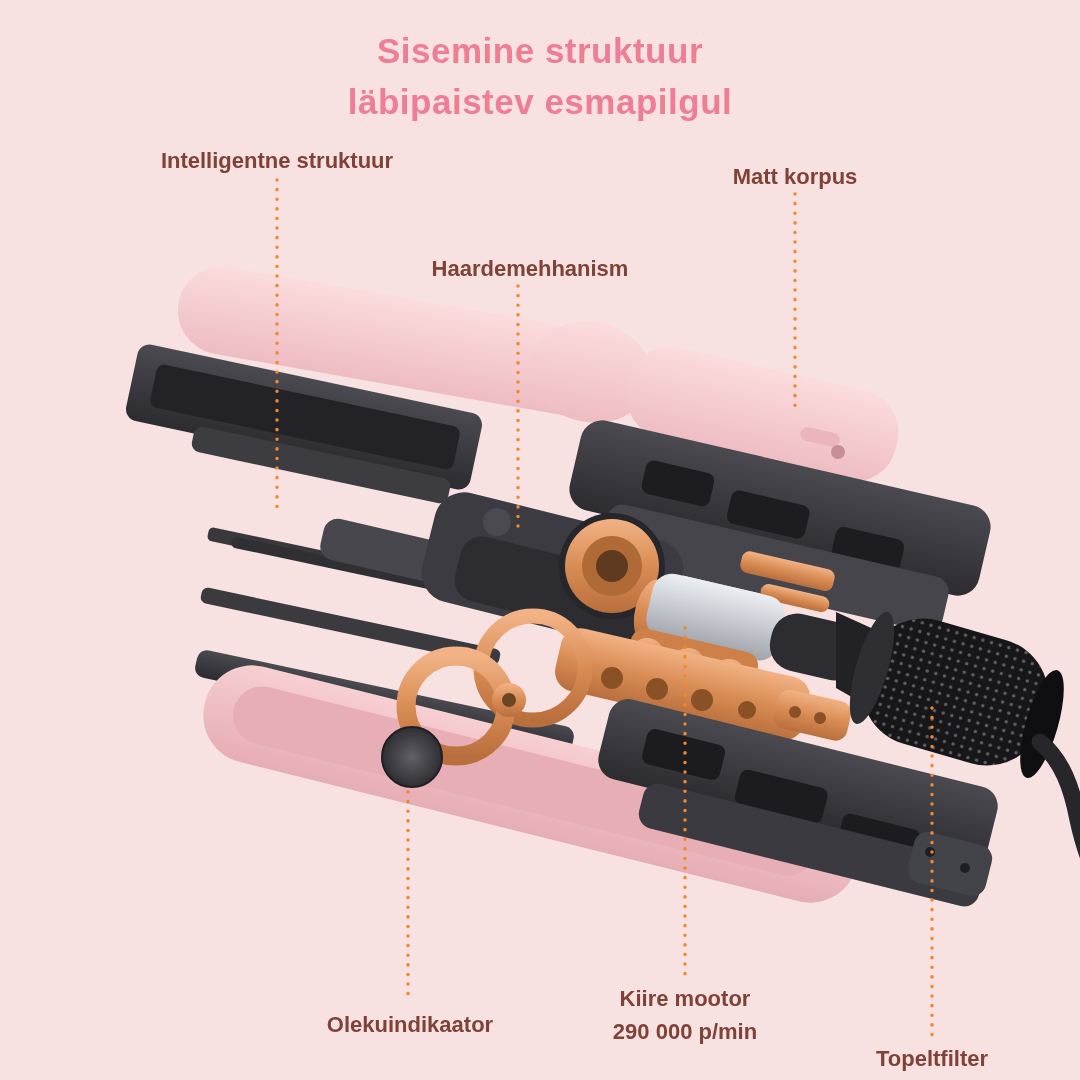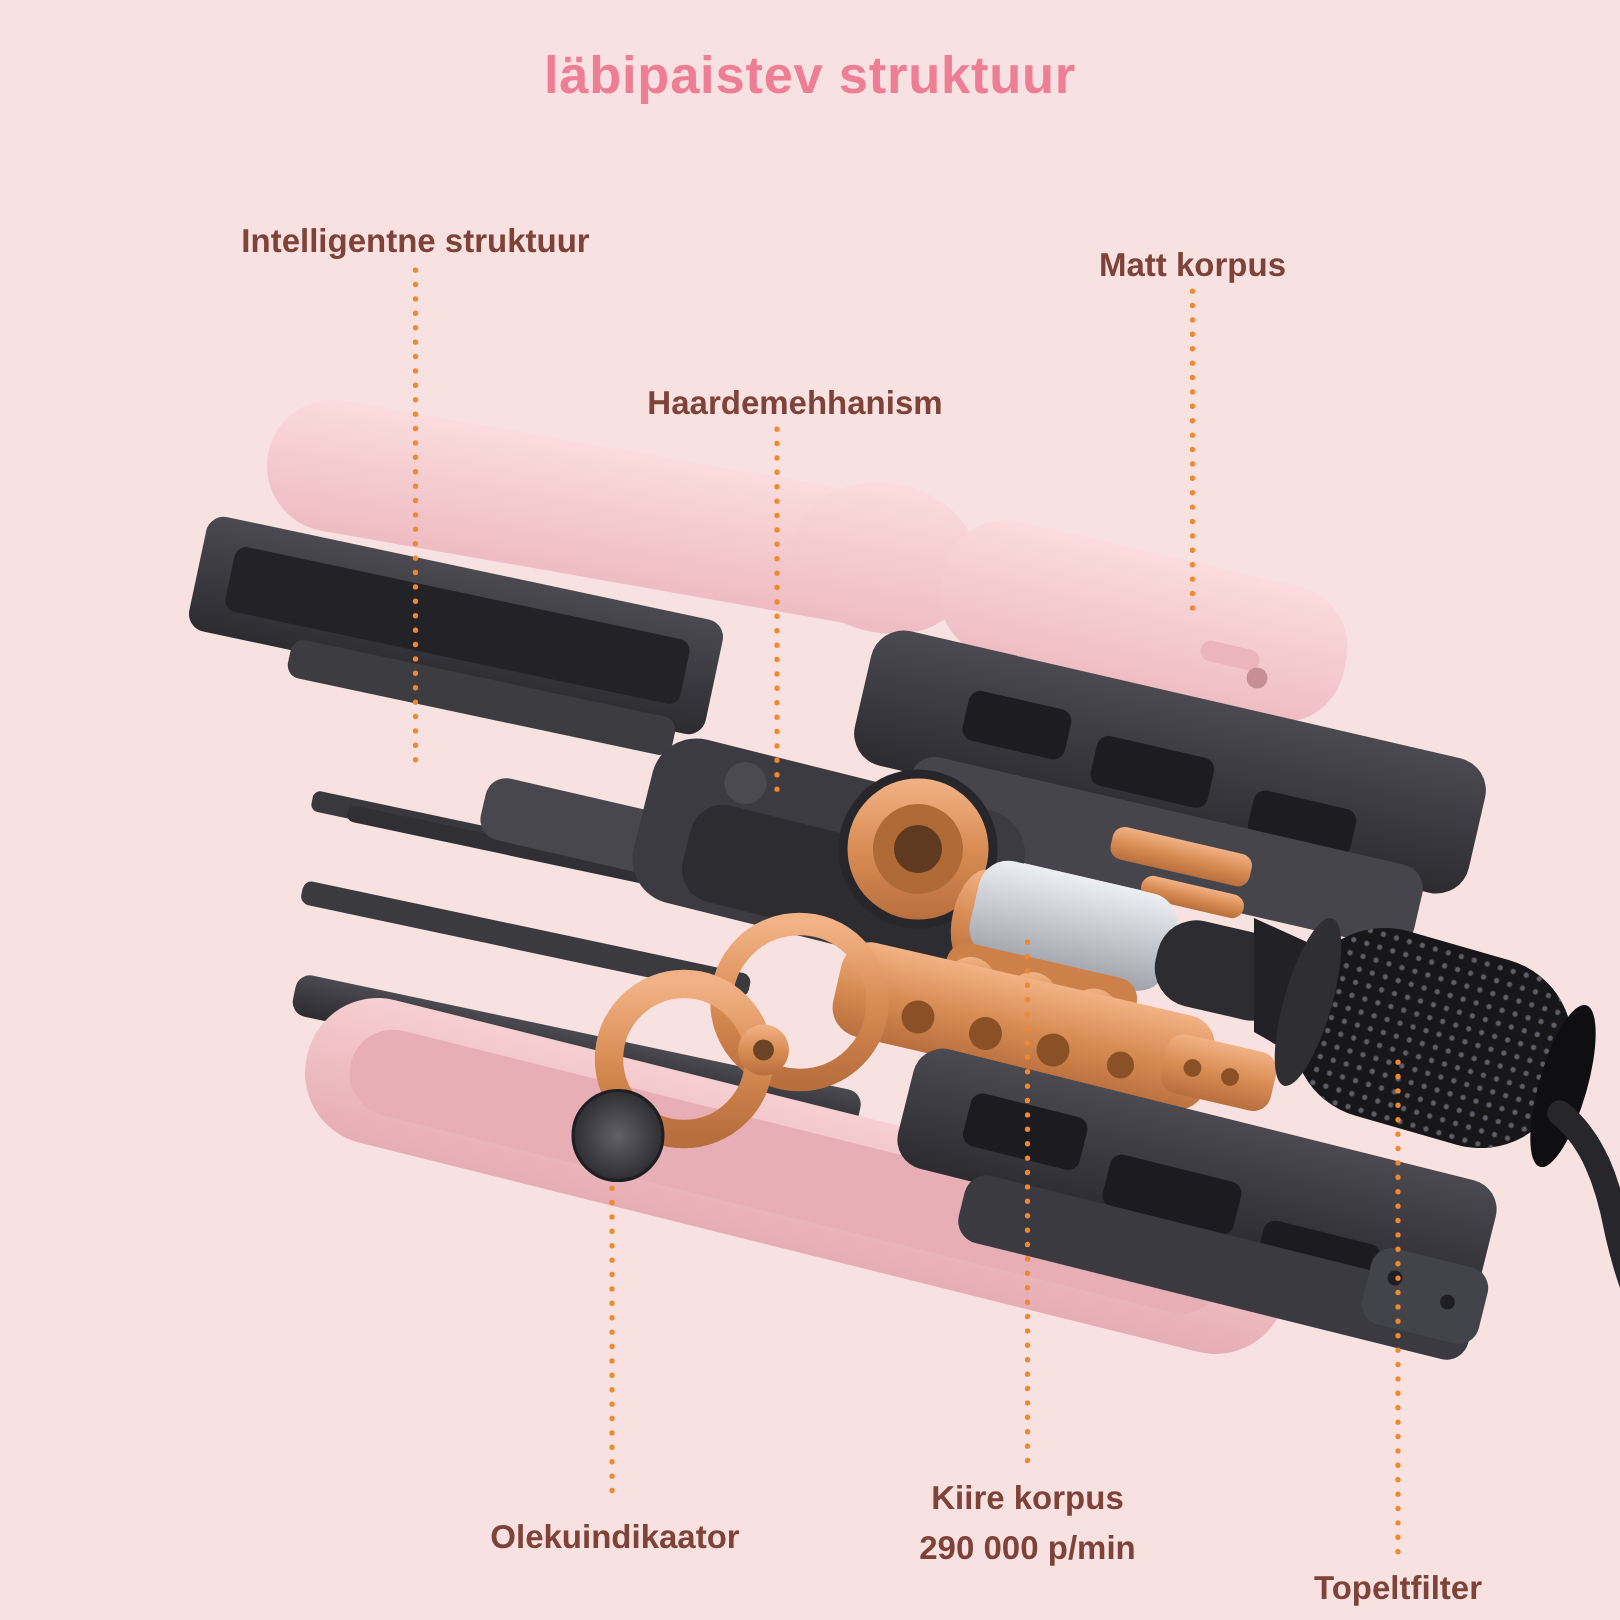--- a/index.html
+++ b/index.html
@@ -178,31 +178,32 @@
       <line x1="277" y1="180" x2="277" y2="516"></line>
       <line x1="795" y1="194" x2="795" y2="414"></line>
       <line x1="518" y1="286" x2="518" y2="528"></line>
       <line x1="408" y1="792" x2="408" y2="1002"></line>
       <line x1="685" y1="628" x2="685" y2="976"></line>
       <line x1="932" y1="708" x2="932" y2="1038"></line>
     </g>
   </svg>
 
   <div class="title">
-    <div>läbipaistev struktuur</div>
+    <div>Sisemine struktuur</div>
+    <div>läbipaistev esmapilgul</div>
   </div>
 
   <div class="lbl" style="left:277px;top:144px;">Intelligentne struktuur</div>
 
   <div class="lbl" style="left:795px;top:160px;text-align:right;">Matt korpus</div>
 
   <div class="lbl" style="left:518px;top:252px;margin-left:12px;">Haardemehhanism</div>
 
   <div class="lbl" style="left:410px;top:1008px;">Olekuindikaator</div>
 
   <div class="lbl" style="left:685px;top:982px;">
-    <div>Kiire korpus</div>
+    <div>Kiire mootor</div>
     <div>290 000 p/min</div>
   </div>
 
   <div class="lbl" style="left:932px;top:1042px;">Topeltfilter</div>
 
 </div>
 
 </body></html>

